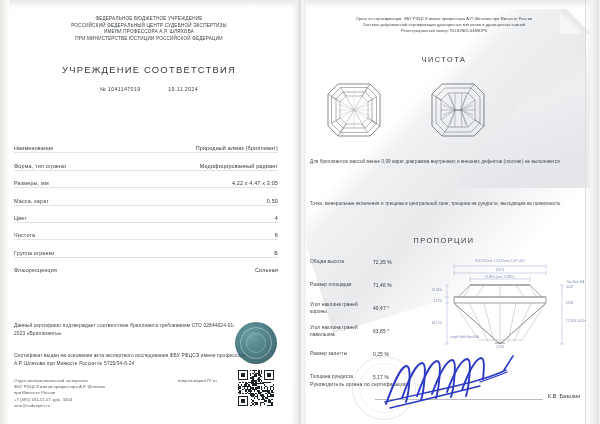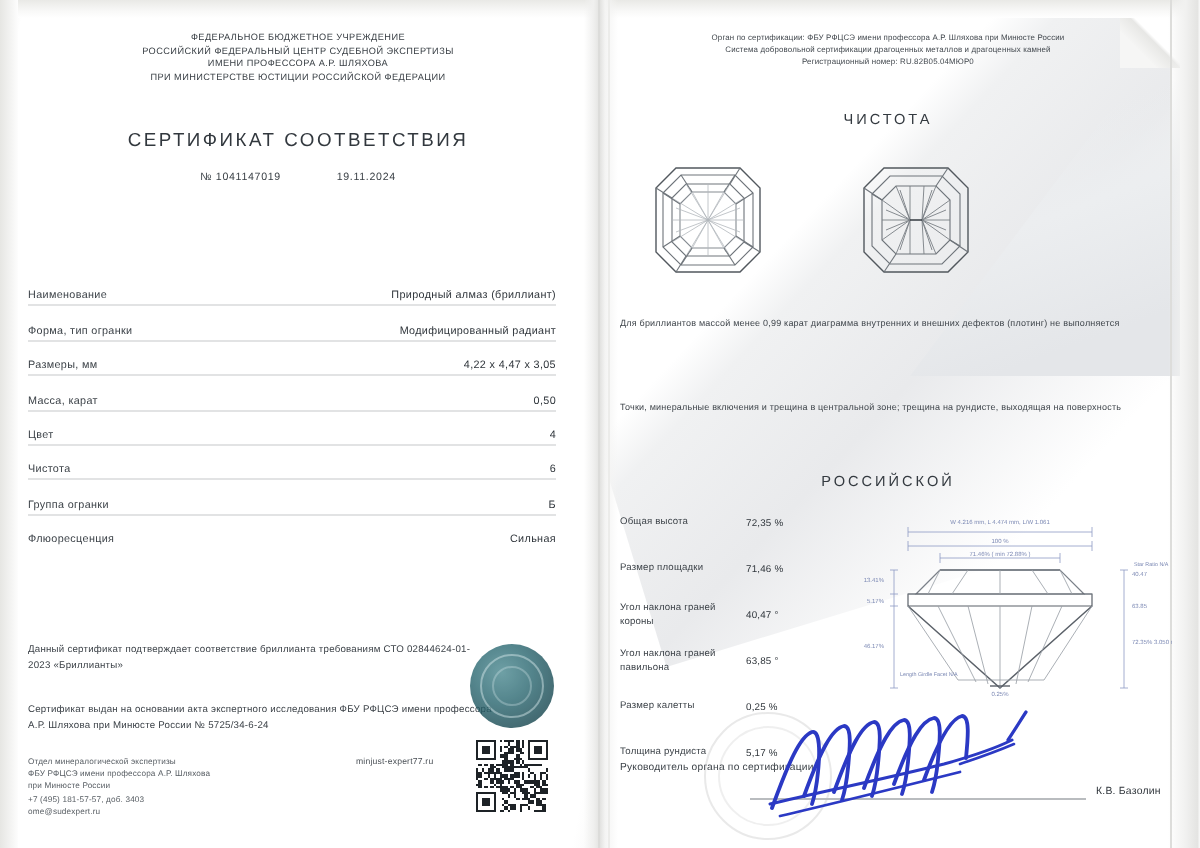--- a/index.html
+++ b/index.html
@@ -126,21 +126,21 @@
   <div class="right-edge"></div>
   <div class="right-edge-line"></div>
 
   <div class="org-head">
     <div>ФЕДЕРАЛЬНОЕ БЮДЖЕТНОЕ УЧРЕЖДЕНИЕ</div>
     <div>РОССИЙСКИЙ ФЕДЕРАЛЬНЫЙ ЦЕНТР СУДЕБНОЙ ЭКСПЕРТИЗЫ</div>
     <div>ИМЕНИ ПРОФЕССОРА А.Р. ШЛЯХОВА</div>
     <div>ПРИ МИНИСТЕРСТВЕ ЮСТИЦИИ РОССИЙСКОЙ ФЕДЕРАЦИИ</div>
   </div>
 
-  <div class="cert-title">СЕРТИФИКАТ СООТВЕТСТВИЯ</div>
+  <div class="cert-title">УЧРЕЖДЕНИЕ СООТВЕТСТВИЯ</div>
 
   <div class="cert-meta">
     <span class="num">№ 1041147019</span>
     <span>19.11.2024</span>
   </div>
 
   <div class="tbl">
     <div class="row">
       <span class="k">Наименование</span>
       <span class="v">Природный алмаз (бриллиант)</span>
@@ -602,21 +602,21 @@
             <line x1="22" y1="13" x2="17" y2="10"></line>
         </g>
       </g>
     </svg>
   </div>
 
   <div class="r-para r-para-a">Для бриллиантов массой менее 0,99 карат диаграмма внутренних и внешних дефектов (плотинг) не выполняется</div>
 
   <div class="r-para r-para-b">Точки, минеральные включения и трещина в центральной зоне; трещина на рундисте, выходящая на поверхность</div>
 
-  <div class="sec-title sec-prop">РОССИЙСКОЙ</div>
+  <div class="sec-title sec-prop">ПРОПОРЦИИ</div>
 
   <div class="ptbl">
     <div class="prow">
       <span class="pk">Общая высота</span>
       <span class="pv">72,35 %</span>
     </div>
     <div class="prow">
       <span class="pk">Размер площадки</span>
       <span class="pv">71,46 %</span>
     </div>

